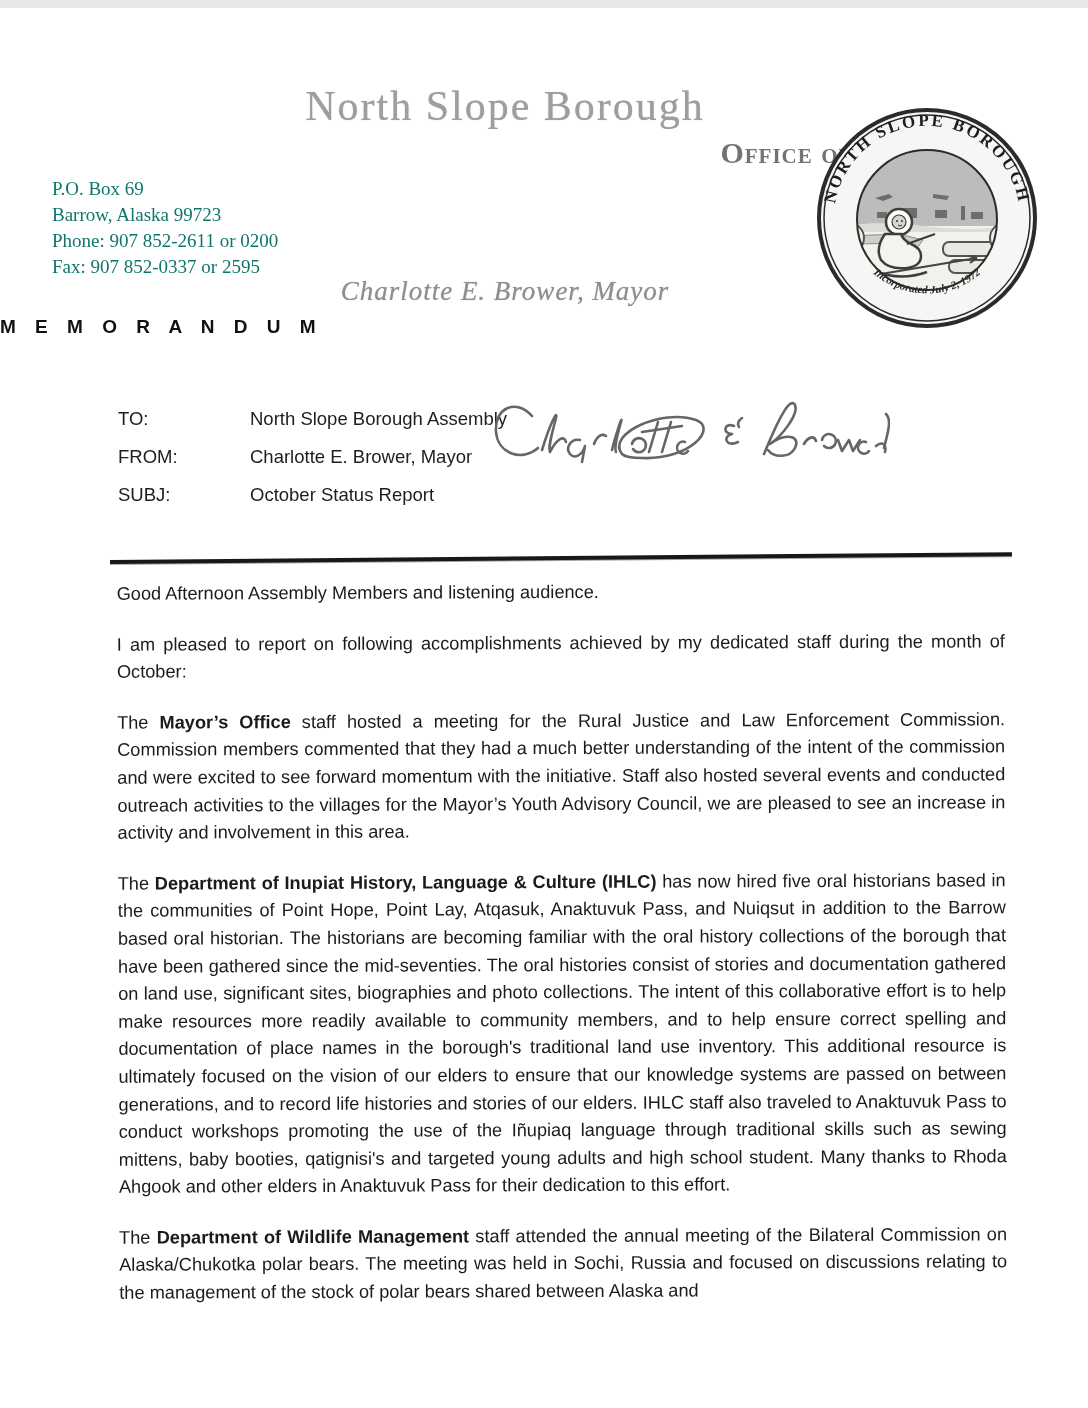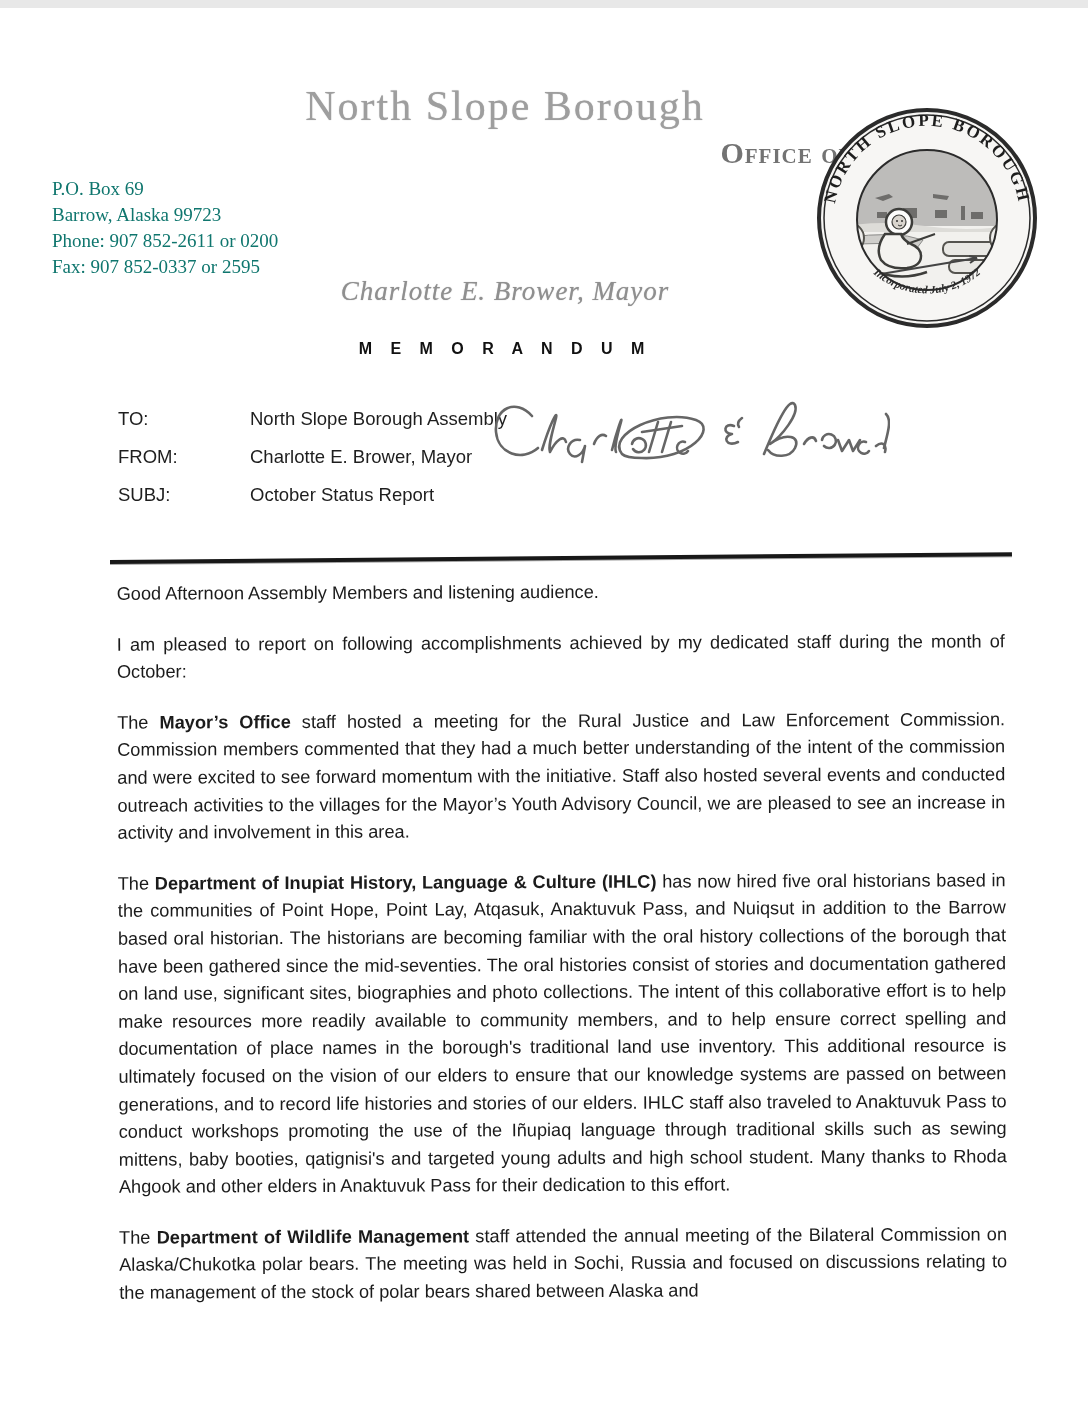--- a/index.html
+++ b/index.html
@@ -39,23 +39,23 @@
     text-align:center;
     font-family:"Liberation Serif",serif;
     font-style:italic;
     font-size:27px;letter-spacing:1px;
     color:#8f8f8f;
     text-shadow:0 0 1px #aaa;
   }
   .seal{position:absolute;top:98px;left:815px;width:224px;height:224px;}
   
   .memo-title{
-    position:absolute;top:332px;left:0;width:1010px;
-    text-align:center;
-    font-size:16px;font-weight:bold;letter-spacing:7px;
+    position:absolute;top:308px;left:0;width:1010px;
+    text-align:left;
+    font-size:19px;font-weight:bold;letter-spacing:7px;
     color:#111;
   }
   .fields{
     position:absolute;top:384px;left:118px;width:760px;
     font-size:18.5px;color:#1e1e1e;
   }
   .field-row{display:flex;height:38px;align-items:flex-end;}
   .field-label{width:132px;flex:0 0 132px;}
   .signature{position:absolute;top:382px;left:486px;width:404px;height:100px;}
   .rule{

